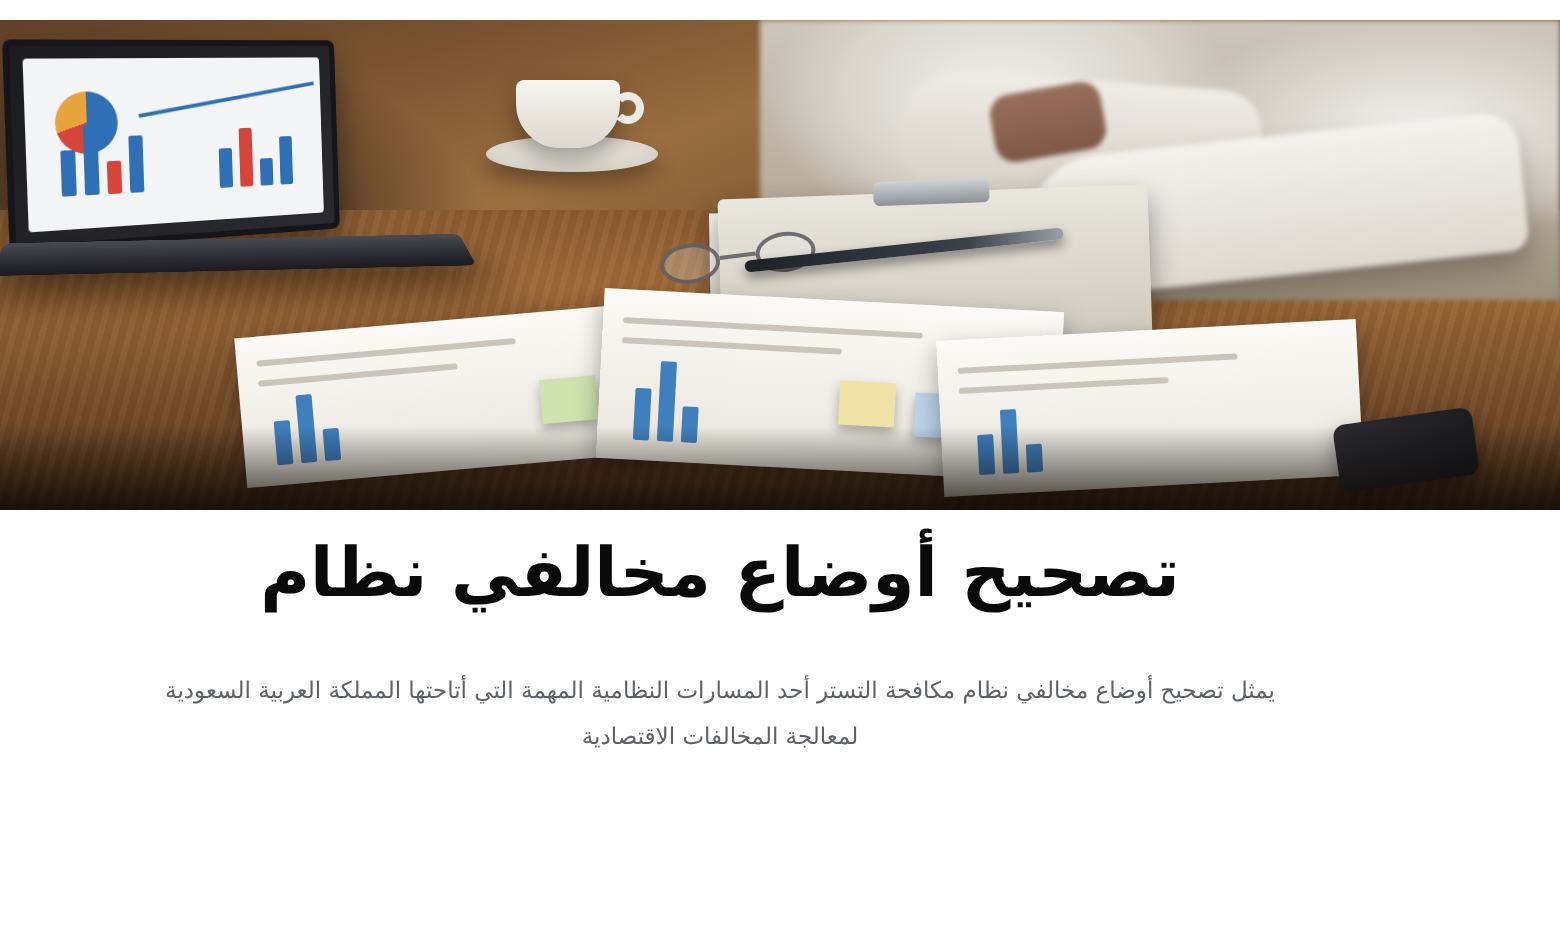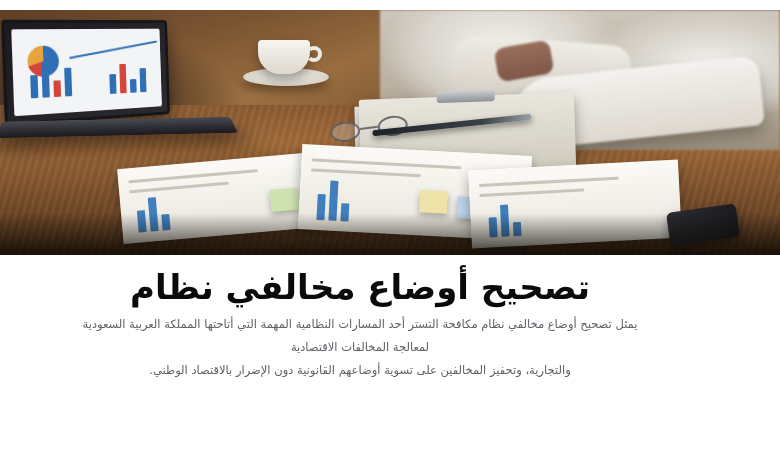--- a/index.html
+++ b/index.html
@@ -320,21 +320,21 @@
   .headline {
     font-size: 34px;
     line-height: 1.42;
     font-weight: 900;
     color: #0a0a0a;
     letter-spacing: 0;
     padding: 0 10px;
   }
   .headline .ln { display: block; }
   .subtext {
-    margin-top: 2px;
+    margin-top: 23px;
     font-size: 11.5px;
     line-height: 2.0;
     color: #5e6166;
     padding: 0 42px;
     font-weight: 400;
   }
   .subtext .ln { display: block; }
 </style>
 </head>
 <body>
@@ -428,17 +428,16 @@
     <div class="phone"></div>
     <div class="hero-fade"></div>
   </div>
 
   <div class="content">
     <h1 class="headline">
       <span class="ln">تصحيح أوضاع مخالفي نظام</span>
     </h1>
     <p class="subtext">
       <span class="ln">يمثل تصحيح أوضاع مخالفي نظام مكافحة التستر أحد المسارات النظامية المهمة التي أتاحتها المملكة العربية السعودية لمعالجة المخالفات الاقتصادية</span>
-      <span class="ln">والتجارية، وتحفيز المخالفين على تسوية أوضاعهم القانونية دون الإضرار بالاقتصاد الوطني.</span>
     </p>
   </div>
 
 </div>
 
 </body></html>

